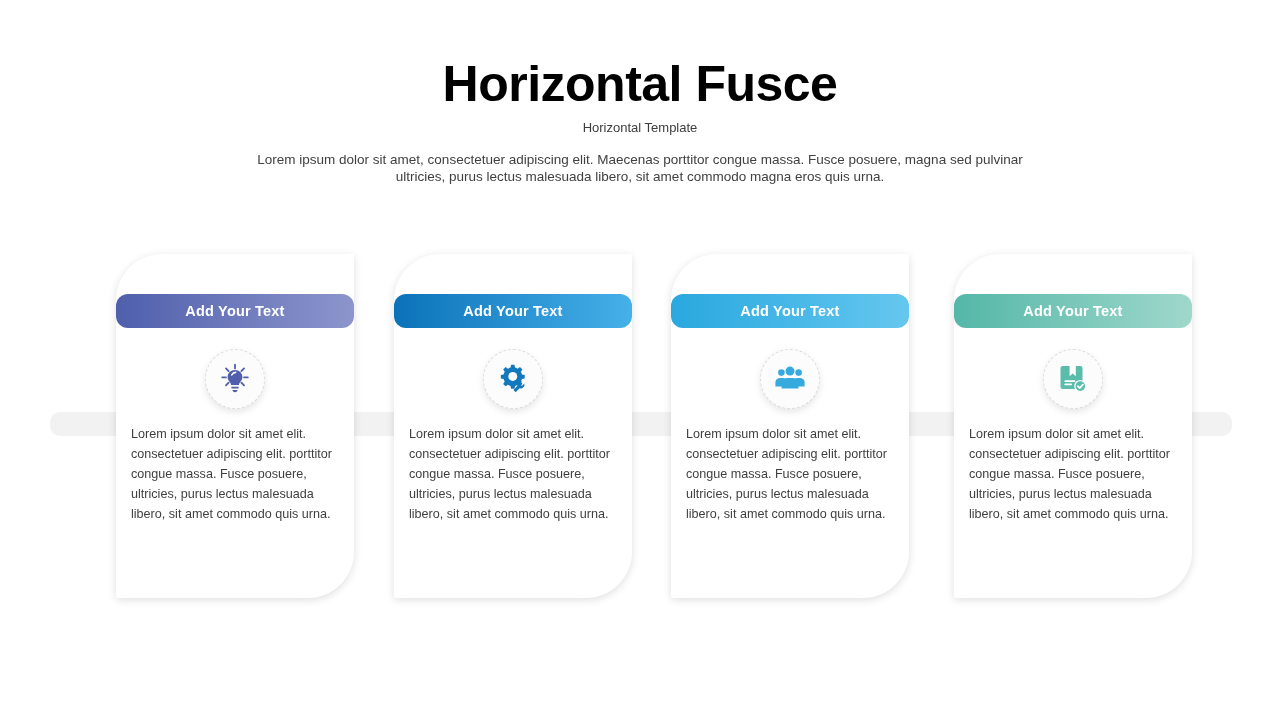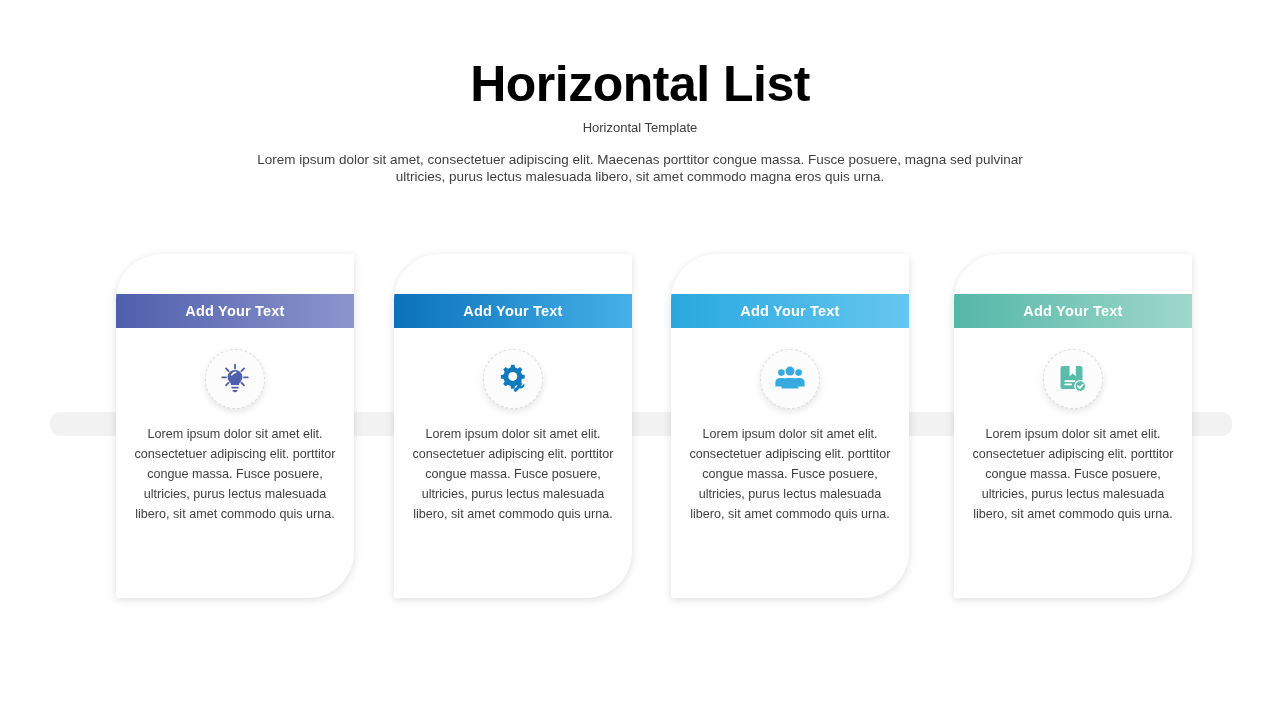--- a/index.html
+++ b/index.html
@@ -98,20 +98,21 @@
 
   .card-header {
     position: absolute;
     top: 40px;
     left: 0;
     width: 238px;
     height: 34px;
     display: flex;
     align-items: center;
     justify-content: center;
+    border-radius: 12px;
   }
 
   .card-header-label {
     font-size: 14.5px;
     font-weight: bold;
     color: #ffffff;
     letter-spacing: 0.2px;
   }
 
   .icon-circle {
@@ -134,21 +135,20 @@
   .icon-circle svg { display: block; }
 
   .card-body {
     position: absolute;
     top: 170px;
     left: 15px;
     width: 208px;
     font-size: 12.6px;
     line-height: 20px;
     color: #3f3f3f;
-    text-align: center;
   }
 
   
   #card-1 { left: 116px; }
   #card-2 { left: 394px; }
   #card-3 { left: 671px; }
   #card-4 { left: 954px; }
 
   #tint-1 { left: 116px;  width: 238px; background: #e9ebf5; }
   #tint-2 { left: 394px;  width: 238px; background: #deeefb; }
@@ -165,21 +165,21 @@
 
 <div class="slide">
 
   <div class="band-gray"></div>
   <div class="band-tint" id="tint-1"></div>
   <div class="band-tint" id="tint-2"></div>
   <div class="band-tint" id="tint-3"></div>
   <div class="band-tint" id="tint-4"></div>
 
   <div class="header">
-    <div class="slide-title">Horizontal List</div>
+    <div class="slide-title">Horizontal Fusce</div>
     <div class="slide-subtitle">Horizontal Template</div>
     <div class="slide-intro">Lorem ipsum dolor sit amet, consectetuer adipiscing elit. Maecenas porttitor congue massa. Fusce posuere, magna sed pulvinar ultricies, purus lectus malesuada libero, sit amet commodo magna eros quis urna.</div>
   </div>
 
   <div class="cards">
 
     <div class="card" id="card-1">
       <div class="card-header" id="hdr-1">
         <span class="card-header-label">Add Your Text</span>
       </div>

